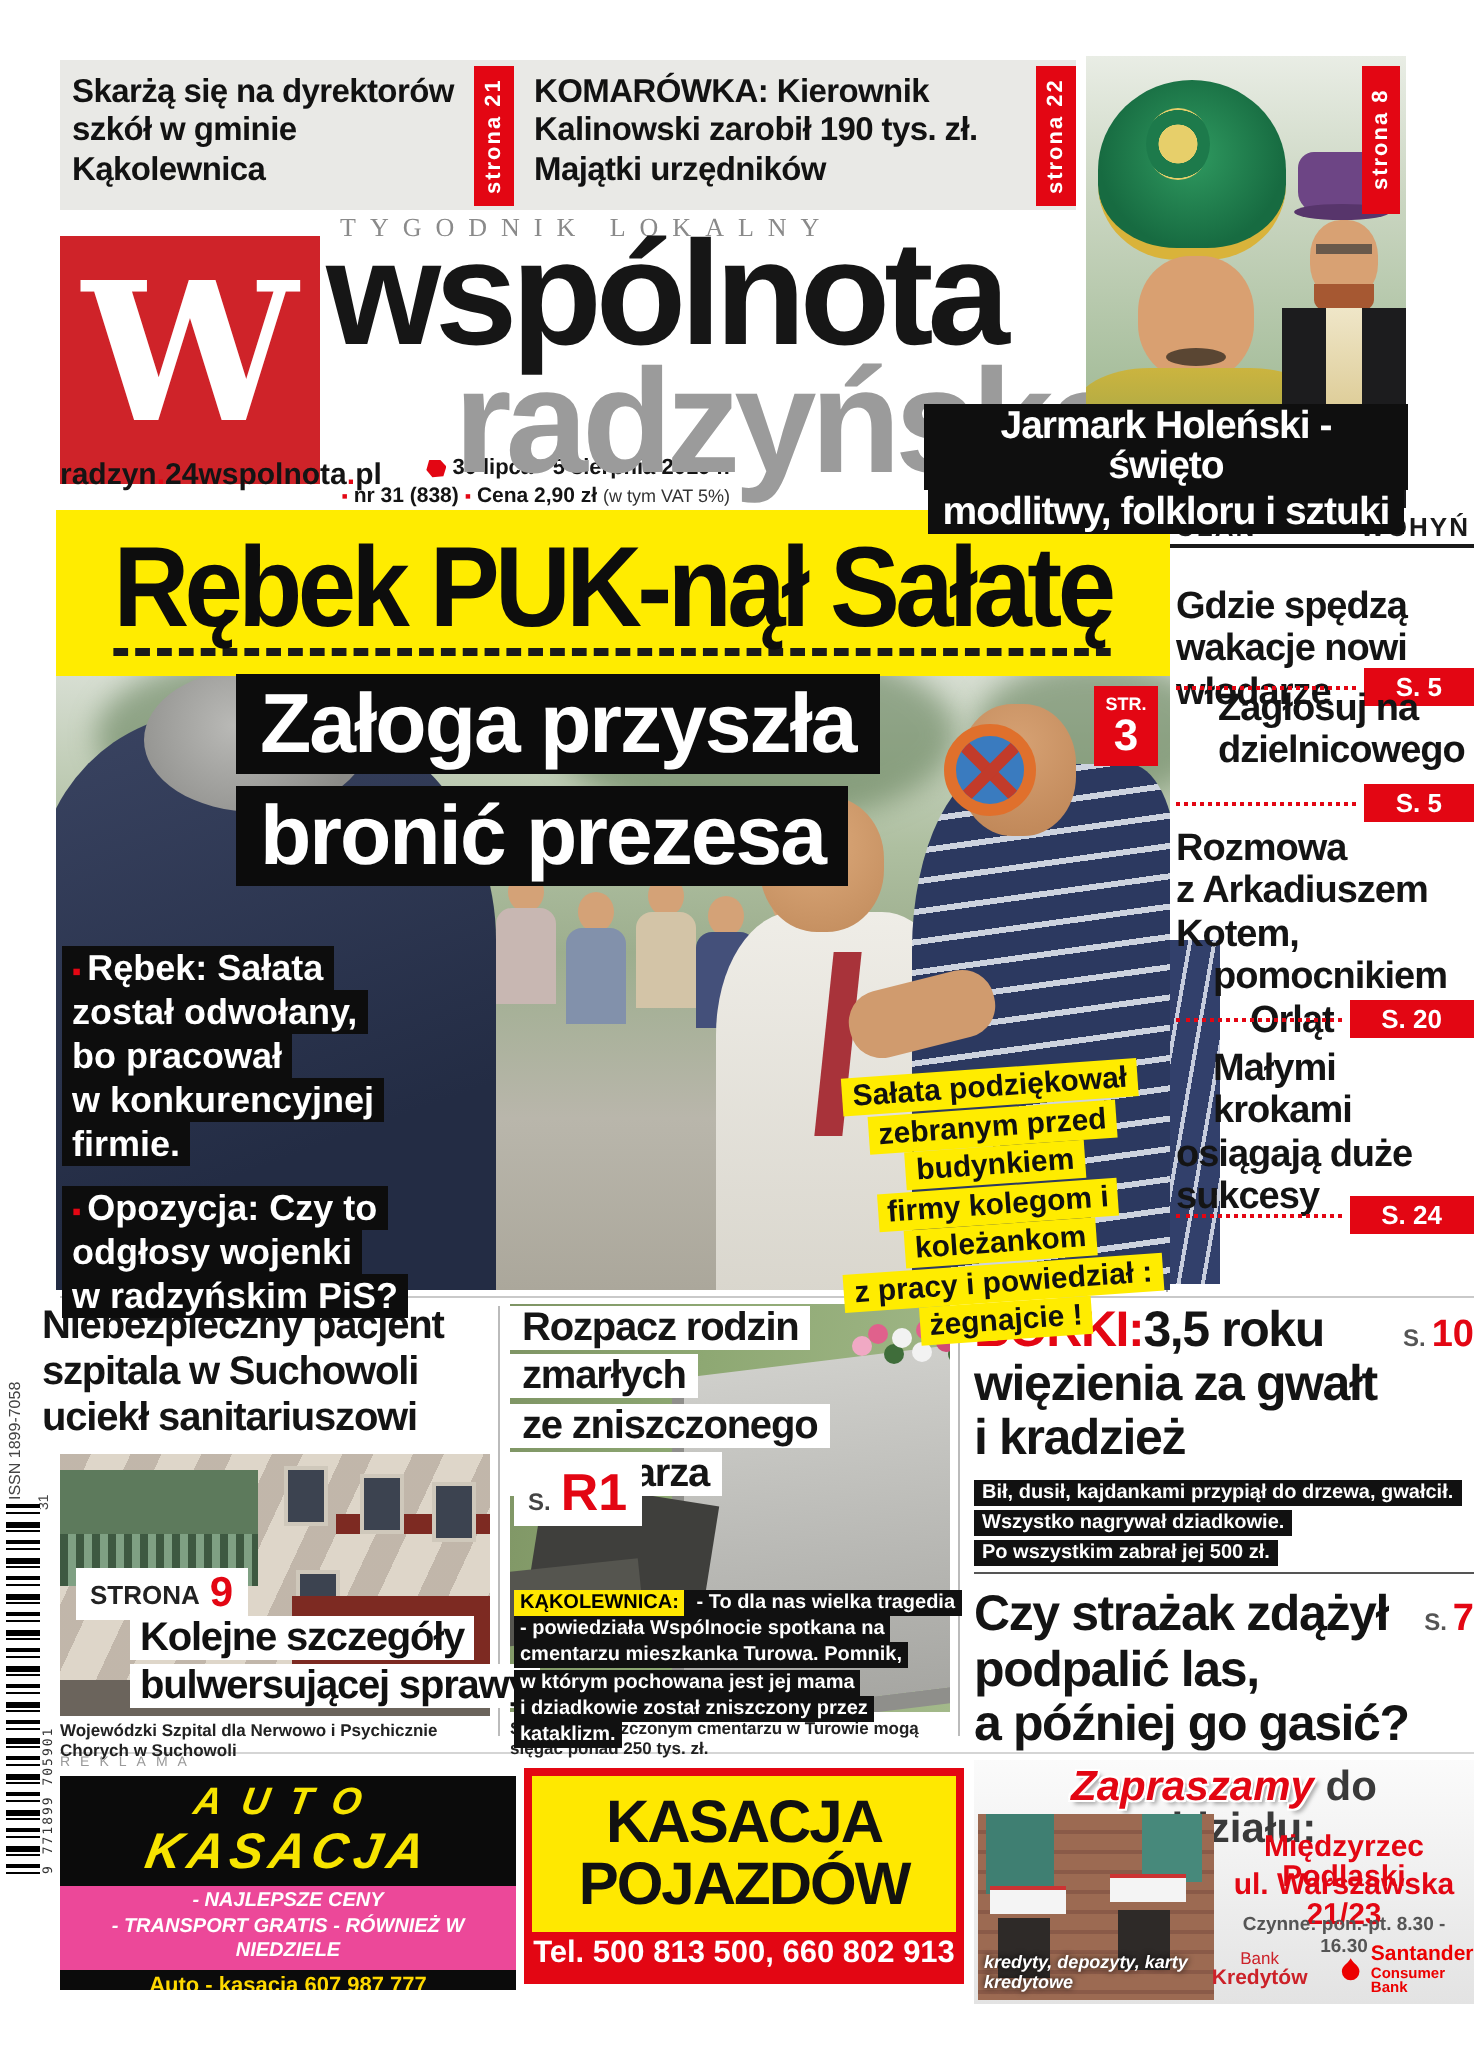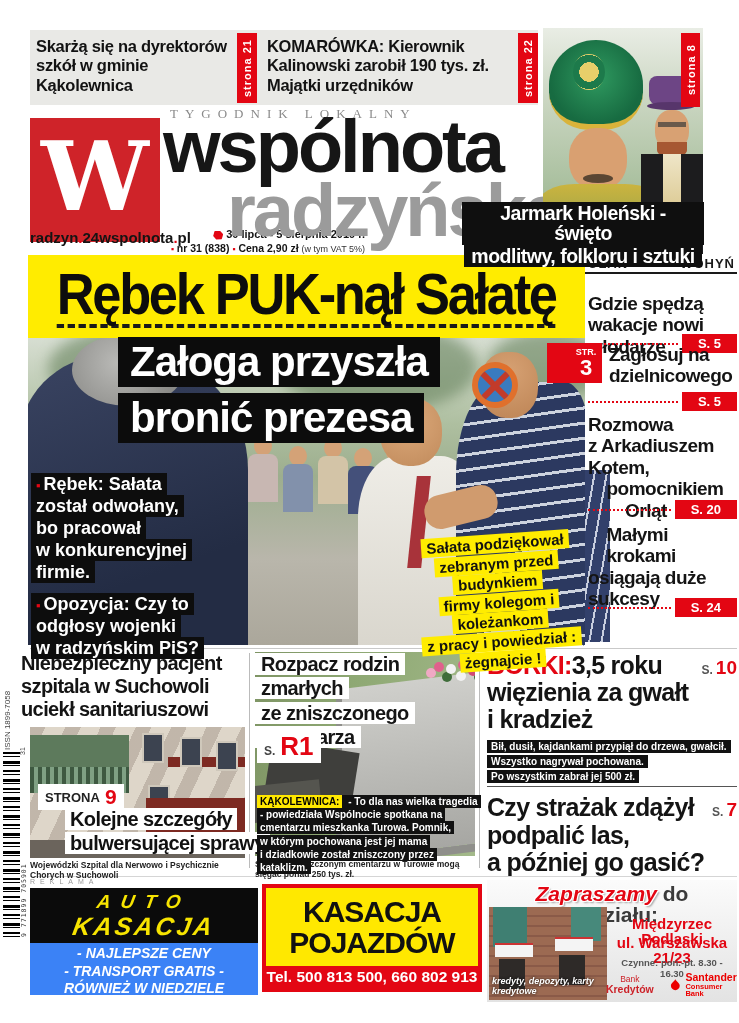--- a/index.html
+++ b/index.html
@@ -91,21 +91,21 @@
   .sign{left:472px;top:362px;width:46px;height:46px;border-radius:50%;background:#3a7bbf;
         border:6px solid #e0702c;box-sizing:border-box;z-index:3;overflow:hidden;}
   .sign i{position:absolute;left:-4px;top:15px;width:42px;height:6px;background:#c23b2a;}
   .sign i.x1{transform:rotate(45deg);} .sign i.x2{transform:rotate(-45deg);}
   
   .subbar{z-index:3;}
   .subbar span{display:inline-block;background:#0c0c0c;color:#fff;font-size:42px;font-weight:800;
                letter-spacing:-1px;padding:3px 12px;line-height:1.05;}
   .sb1{left:118px;top:337px;} .sb2{left:118px;top:393px;}
   .strbadge{left:547px;top:343px;width:32px;height:40px;background:#e30613;color:#fff;z-index:3;
-            display:flex;flex-direction:column;align-items:center;justify-content:center;line-height:1;padding-left:23px;}
+            display:flex;flex-direction:column;align-items:center;justify-content:center;line-height:1;}
   .strbadge .l{font-size:9px;font-weight:700;} .strbadge .n{font-size:22px;font-weight:800;}
   
   .bullets{left:31px;top:474px;width:178px;z-index:3;}
   .bullets p{margin:0 0 10px 0;}
   .bullets span.bar{background:#0d0d0d;color:#fff;font-size:18px;line-height:1.22;font-weight:800;
         padding:1px 5px;-webkit-box-decoration-break:clone;box-decoration-break:clone;white-space:pre-line;}
   .rb{color:#e30613;font-size:13px;margin-right:3px;}
   
   .quote{left:398px;top:534px;width:202px;transform:rotate(-4deg);text-align:center;z-index:3;}
   .quote span{background:#ffec00;color:#111;font-size:15px;line-height:1.3;font-weight:800;padding:1px 5px;
@@ -174,21 +174,21 @@
   .s4row1{left:487px;top:794px;width:250px;display:flex;align-items:baseline;}
   .s4l2{left:487px;top:822px;} .s4l3{left:487px;top:849px;}
   
   .reklama{left:30px;top:878px;font-size:7px;letter-spacing:5px;color:#999;}
   .ad1{left:30px;top:888px;width:228px;height:107px;background:#0b0b0b;display:flex;flex-direction:column;
        align-items:center;overflow:hidden;}
   .ad1 .auto{font-size:19px;font-weight:800;font-style:italic;letter-spacing:10px;color:#f7e400;margin-top:3px;
        transform:skewX(-10deg);}
   .ad1 .kas{font-size:25px;font-weight:800;font-style:italic;letter-spacing:3px;color:#f7e400;margin-top:-1px;
        transform:skewX(-10deg);}
-  .ad1 .blue{width:100%;background:#3b82f6;color:#fff;font-style:italic;font-weight:800;font-size:14px;
+  .ad1 .blue{width:100%;background:#ec4899;color:#fff;font-style:italic;font-weight:800;font-size:10px;
        text-align:center;padding:2px 0;line-height:1.25;margin-top:2px;}
   .ad1 .tels{color:#ffd900;font-size:11px;font-weight:800;text-align:center;line-height:1.2;margin-top:2px;}
   .ad2{left:262px;top:884px;width:220px;height:108px;box-sizing:border-box;border:4px solid #e30613;background:#ffe800;
        display:flex;flex-direction:column;}
   .ad2 .tt{flex:1;display:flex;flex-direction:column;align-items:center;justify-content:center;
        font-size:30px;font-weight:800;letter-spacing:-1px;line-height:1.05;color:#111;}
   .ad2 .tel{background:#e30613;color:#fff;font-size:15.5px;font-weight:800;text-align:center;padding:2px 0;}
   .ad3{left:487px;top:880px;width:250px;height:122px;background:linear-gradient(180deg,#fbfbfb,#e3e3e3);overflow:hidden;}
   .ad3 .hdr{position:absolute;left:0;top:3px;width:100%;text-align:center;font-size:21px;font-weight:800;line-height:1;}
   .ad3 .hr1{color:#e30613;font-style:italic;
@@ -452,21 +452,21 @@
     <span class="bigh"> 3,5 roku</span>
     <span class="pgref">
         <span class="l">S.</span>
         <span class="n">10</span>
       </span>
   </div>
   <div class="abs bigh s3l2">więzienia za gwałt</div>
   <div class="abs bigh s3l3">i kradzież</div>
   <div class="abs s3subs">
     <div>Bił, dusił, kajdankami przypiął do drzewa, gwałcił.</div>
-    <div>Wszystko nagrywał pochowana.</div>
+    <div>Wszystko nagrywał dziadkowie.</div>
     <div>Po wszystkim zabrał jej 500 zł.</div>
   </div>
   <div class="abs s3hr"></div>
 
   <div class="abs s4row1">
     <span class="bigh">Czy strażak zdążył</span>
     <span class="pgref">
         <span class="l">S.</span>
         <span class="n">7</span>
       </span>

